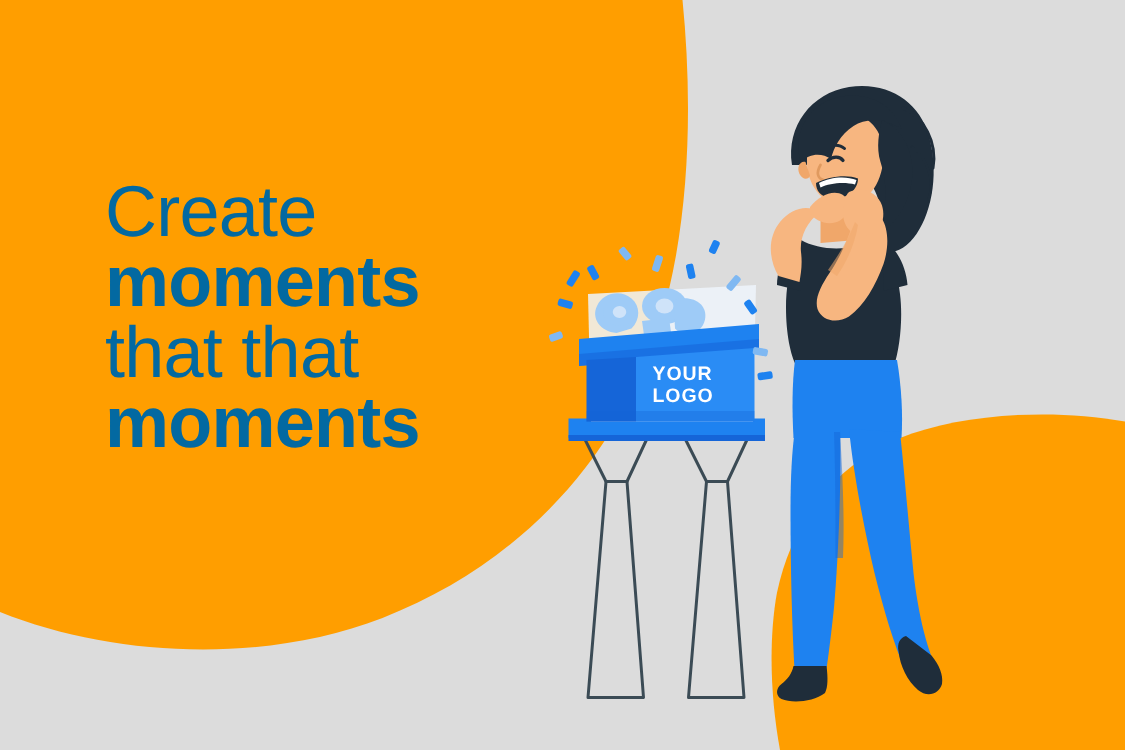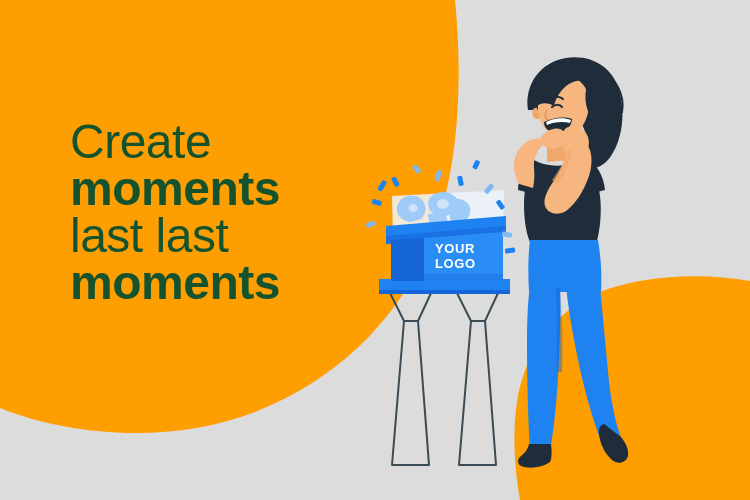--- a/index.html
+++ b/index.html
@@ -24,21 +24,21 @@
     height: 500px;
     display: block;
   }
   .headline-block {
     position: absolute;
     left: 70px;
     top: 118px;
     width: 330px;
     z-index: 5;
     line-height: 0.98;
-    color: #14532d;
+    color: #0369a1;
   }
   .hl-line {
     display: block;
     font-size: 48px;
     letter-spacing: -0.5px;
     white-space: nowrap;
   }
   .hl-light { font-weight: 400; }
   .hl-bold  { font-weight: 700; }
 </style>
@@ -218,17 +218,17 @@
                C626,443 629,450 628,456
                C626,463 618,465 612,460
                C605,454 600,444 599,434
                C598,429 600,425 604,424 Z"></path>
     </g>
   </svg>
 
   <div class="headline-block">
     <span class="hl-line hl-light">Create</span>
     <span class="hl-line hl-bold">moments</span>
-    <span class="hl-line hl-light">last last</span>
+    <span class="hl-line hl-light">that that</span>
     <span class="hl-line hl-bold">moments</span>
   </div>
 
 </div>
 
 </body></html>

